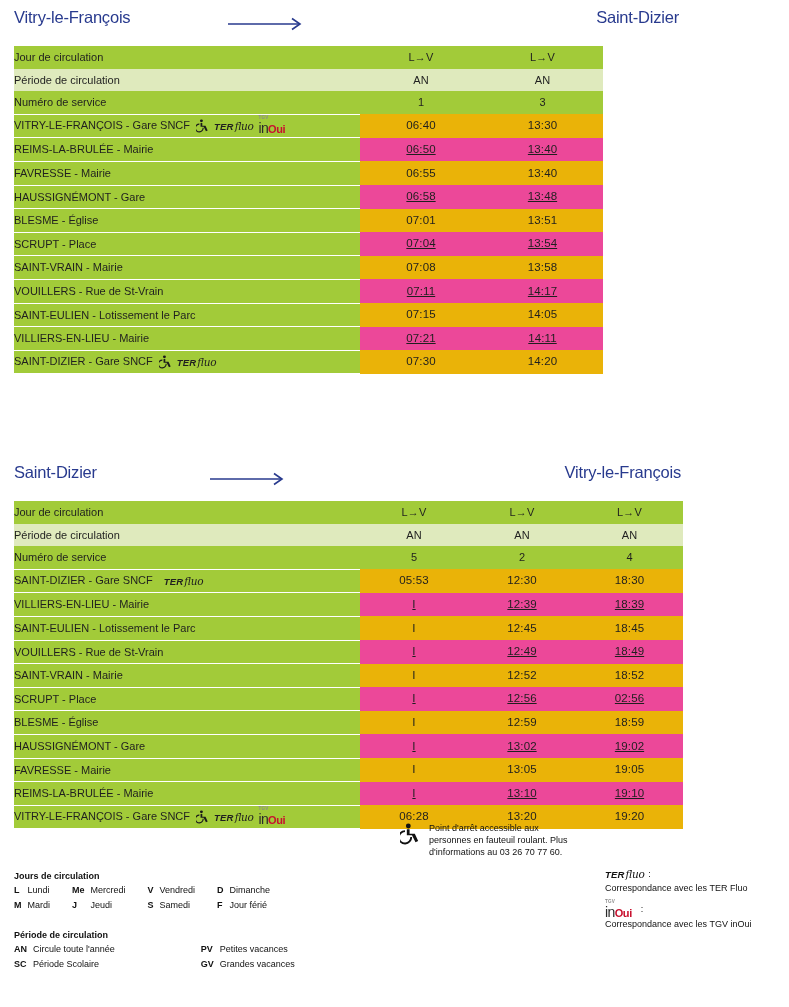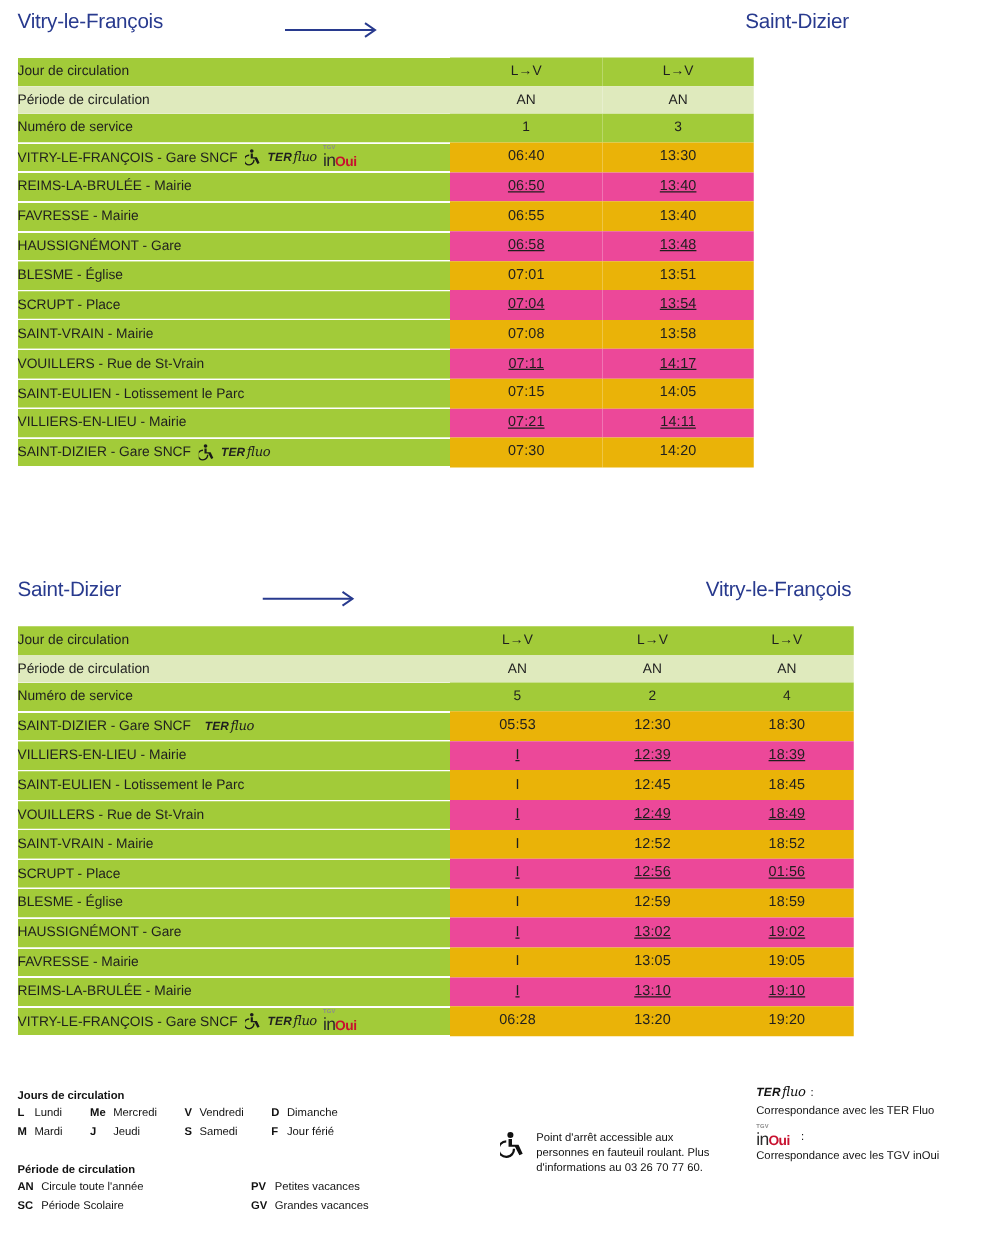--- a/index.html
+++ b/index.html
@@ -161,21 +161,21 @@
     font-size: 9px;
     margin-bottom: 1px;
   }
   .legend table { border-collapse: collapse; }
   .legend table td { padding: 0 0 1.5px 0; vertical-align: top; font-size: 9px; }
   .legend td.code { font-weight: bold; padding-right: 6px; white-space: nowrap; }
   .legend td.lbl  { padding-right: 22px; white-space: nowrap; }
 
   .lg-days  { left: 14px; top: 870px; }
   .lg-period{ left: 14px; top: 929px; }
-  .lg-access{ left: 400px; top: 904px; width: 175px; }
+  .lg-access{ left: 400px; top: 822px; width: 175px; }
   .lg-corr  { left: 605px; top: 868px; width: 184px; }
 
   .lg-access .row { display: flex; align-items: flex-start; gap: 9px; }
   .lg-access .wc-big { width: 20px; height: 22px; flex: none; margin-top: 1px; }
   .lg-access .txt { font-size: 9px; line-height: 1.35; }
 
   .lg-corr .blk { margin-bottom: 7px; }
   .lg-corr .lbl-row { display: flex; align-items: center; gap: 4px; height: 14px; }
   .lg-corr .desc { font-size: 9px; line-height: 1.3; margin-top: 1px; }
 </style>
@@ -369,21 +369,21 @@
         <tr class="body-a">
           <td class="stop"><span>SAINT-VRAIN - Mairie</span></td>
           <td class="time">I</td>
           <td class="time">12:52</td>
           <td class="time">18:52</td>
         </tr>
         <tr class="body-b">
           <td class="stop"><span>SCRUPT - Place</span></td>
           <td class="time">I</td>
           <td class="time">12:56</td>
-          <td class="time">01:56</td>
+          <td class="time">02:56</td>
         </tr>
         <tr class="body-a">
           <td class="stop"><span>BLESME - Église</span></td>
           <td class="time">I</td>
           <td class="time">12:59</td>
           <td class="time">18:59</td>
         </tr>
         <tr class="body-b">
           <td class="stop"><span>HAUSSIGNÉMONT - Gare</span></td>
           <td class="time">I</td>

